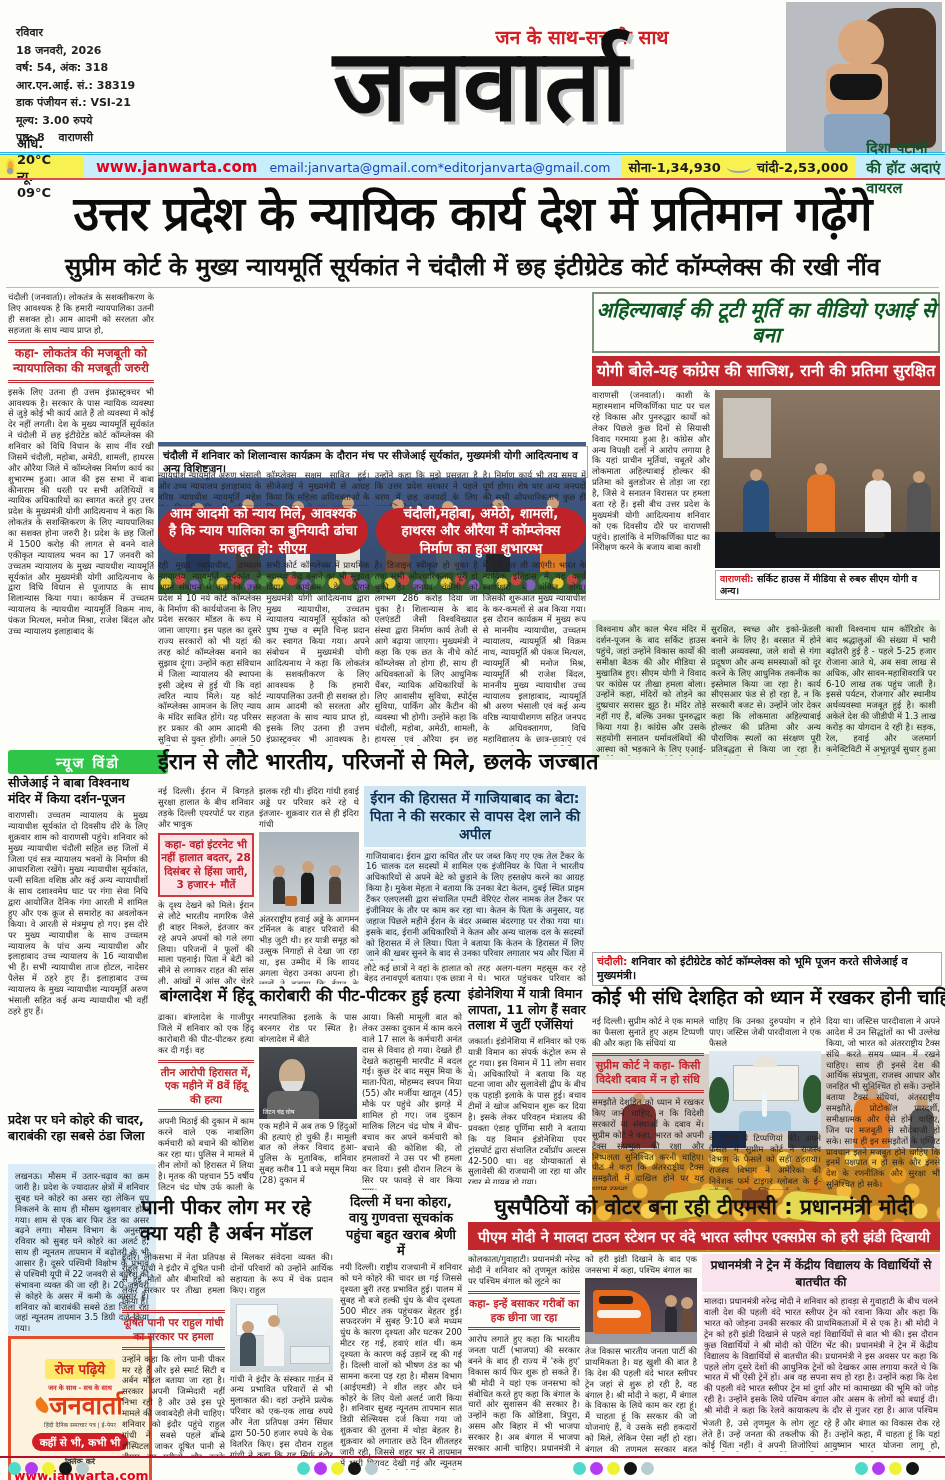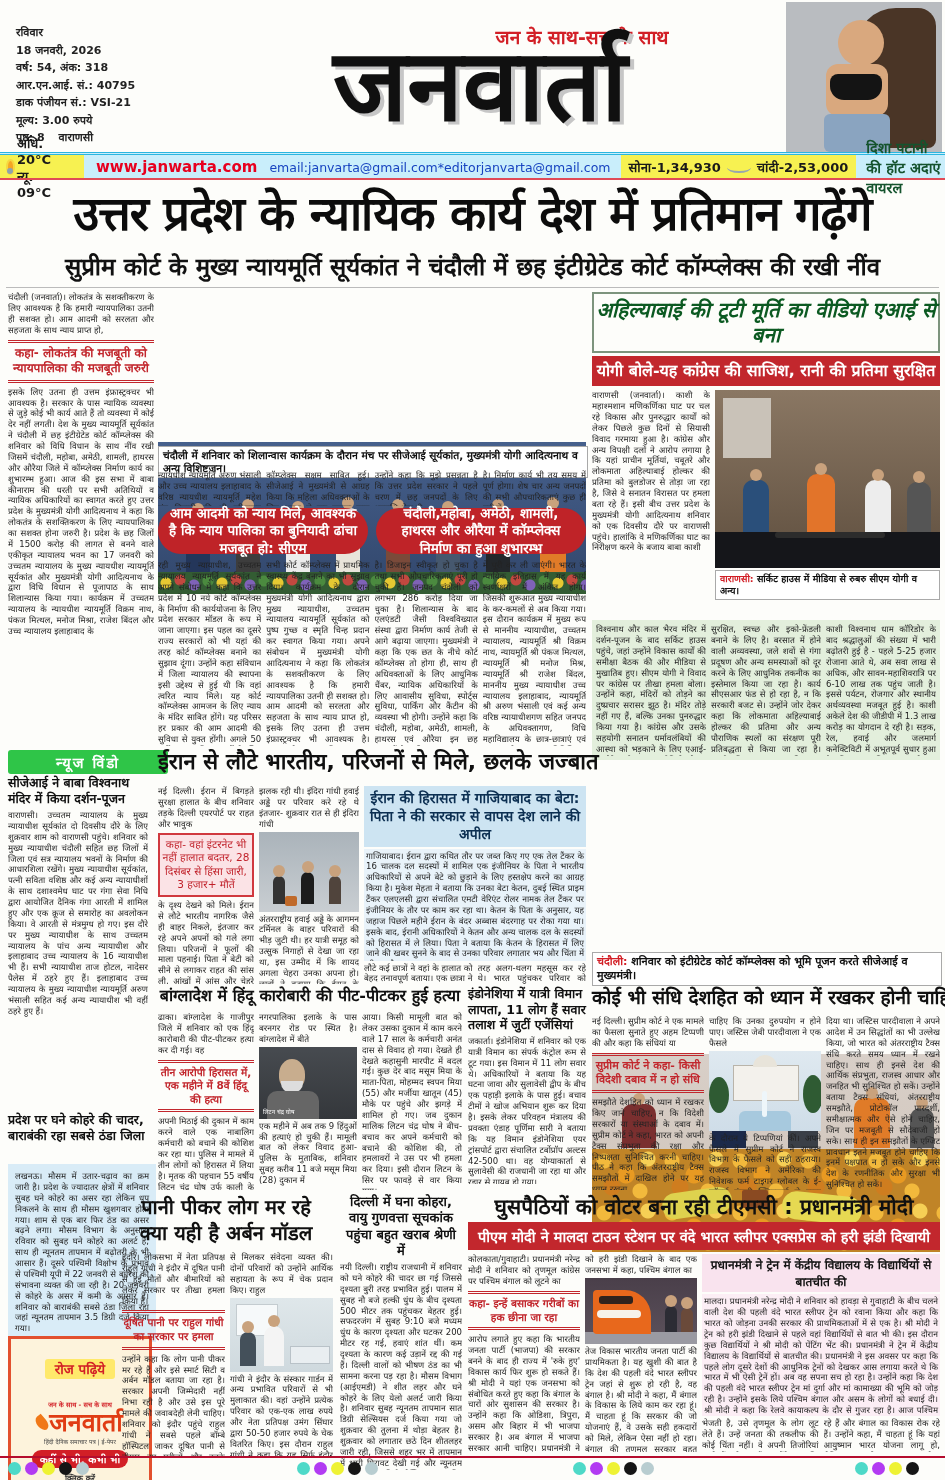--- a/index.html
+++ b/index.html
@@ -54,48 +54,48 @@
      radial-gradient(circle at 48px 42px,#f2b93c 7px,transparent 8px),#c08427;background-size:68px 52px;}
   .banner{position:absolute;background:#16243d;color:#cfe0f5;font-size:5.5px;line-height:1.2;text-align:center;padding:2px;}
   
   .cols{display:flex;gap:5px;}
   .col{flex:1;overflow:hidden;}
   .nwhead{background:#2fc548;color:#fff;font-weight:800;font-size:14.5px;text-align:center;padding:2px 0;border-radius:3px;letter-spacing:2px;}
   .h-md{font-weight:800;color:#101010;line-height:1.25;}
   .bluebg{background:#d9ecf7;padding:7px;}
   .adbox{border:3px solid #e2502e;background:#fdf3dc;text-align:center;padding:20px 3px;}
   .adtop{display:inline-block;background:#ffe96b;color:#d21f26;font-weight:800;font-size:13.5px;padding:1px 10px;border-radius:3px;}
-  .adtag{color:#d21f26;font-size:6.5px;font-weight:bold;margin-top:21px;}
+  .adtag{color:#d21f26;font-size:6.5px;font-weight:bold;margin-top:4px;}
   .adbrand{color:#e03c14;font-weight:800;font-size:25px;line-height:1.1;}
   .flame{display:inline-block;width:10px;height:16px;background:#f07818;border-radius:50% 0 50% 50%;transform:rotate(-40deg);margin-right:2px;}
   .adsub{font-size:6px;color:#444;margin-top:1px;}
   .adpill{display:inline-block;background:#d21f26;color:#fff;font-weight:800;font-size:10.5px;border-radius:10px;padding:2px 8px;margin-top:4px;}
   .adclick{font-size:8px;font-weight:bold;margin-top:4px;color:#333;}
   .adurl{color:#e8001f;font-weight:800;font-size:12.5px;margin-top:2px;}
-  .pinkbox{border:2px solid #d0393f;background:#fbe3e6;color:#c01f28;font-weight:400;font-size:10.5px;
+  .pinkbox{border:2px solid #d0393f;background:#fbe3e6;color:#c01f28;font-weight:700;font-size:10.5px;
            text-align:center;padding:3px 1px;margin:3px 0;line-height:1.3;}
   .bluesub{background:#cde4f2;color:#0c2f52;font-weight:800;font-size:14px;text-align:center;line-height:1.3;padding:3px 2px;}
   .bluebody{background:#e9f3fa;padding:2px;}
   .redbar{background:#c2272d;color:#fff;font-weight:800;text-align:center;}
   .greenhead{border:2px solid #7d947d;color:#0c5a22;font-weight:800;text-align:center;font-style:italic;}
   .pinksub{background:#f9e3ee;color:#141414;font-weight:800;font-size:12px;text-align:center;padding:2px;}
   .pinkbody{background:#fceef5;padding:2px;}
   .dotgroup{position:absolute;top:1462px;display:flex;gap:4px;}
   .dot{width:13px;height:13px;border-radius:50%;}
 </style>
 </head>
 <body>
 
 <div id="paper">
 
   <div class="abs mast-info">
     <div>रविवार</div>
     <div>18 जनवरी, 2026</div>
     <div>वर्ष: 54, अंक: 318</div>
-    <div>आर.एन.आई. सं.: 40795</div>
+    <div>आर.एन.आई. सं.: 38319</div>
     <div>डाक पंजीयन सं.: VSI-21</div>
     <div>मूल्य: 3.00 रुपये</div>
     <div>
       <span>पृष्ठ: 8</span>
       <span style="margin-left:10px;">वाराणसी</span>
     </div>
   </div>
   <div class="abs tagline">जन के साथ-सच के साथ</div>
   <div class="abs mast-title">जनवार्ता</div>
   <div class="abs mast-photo ph">

